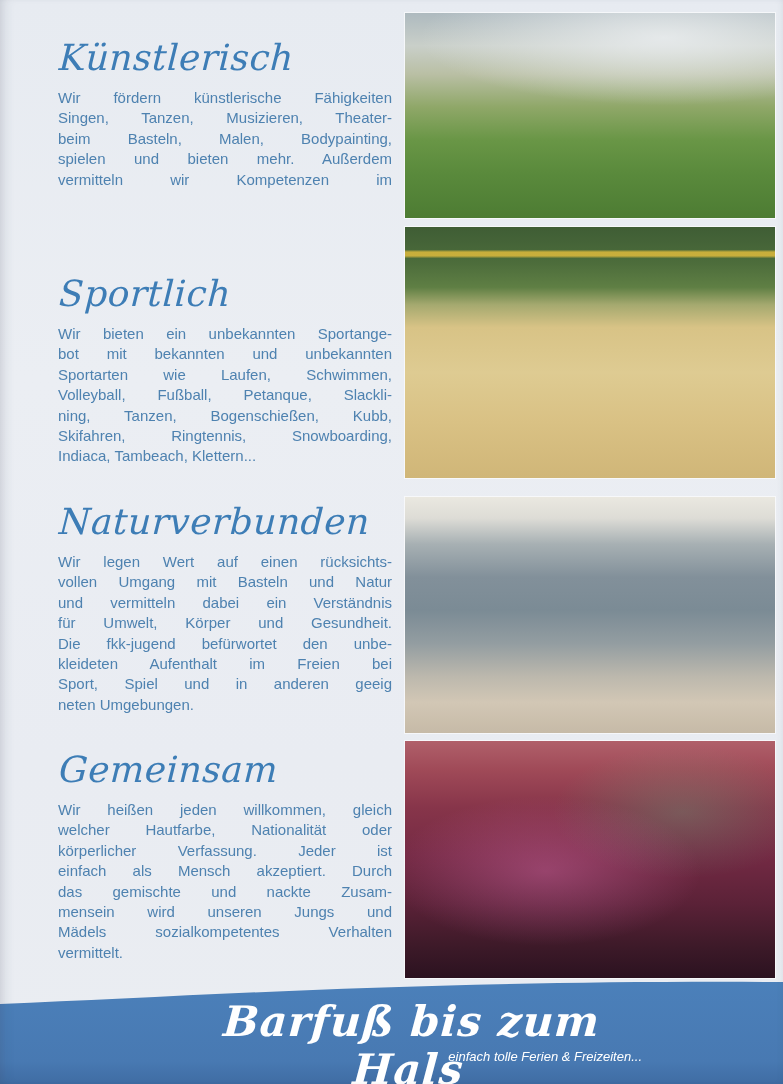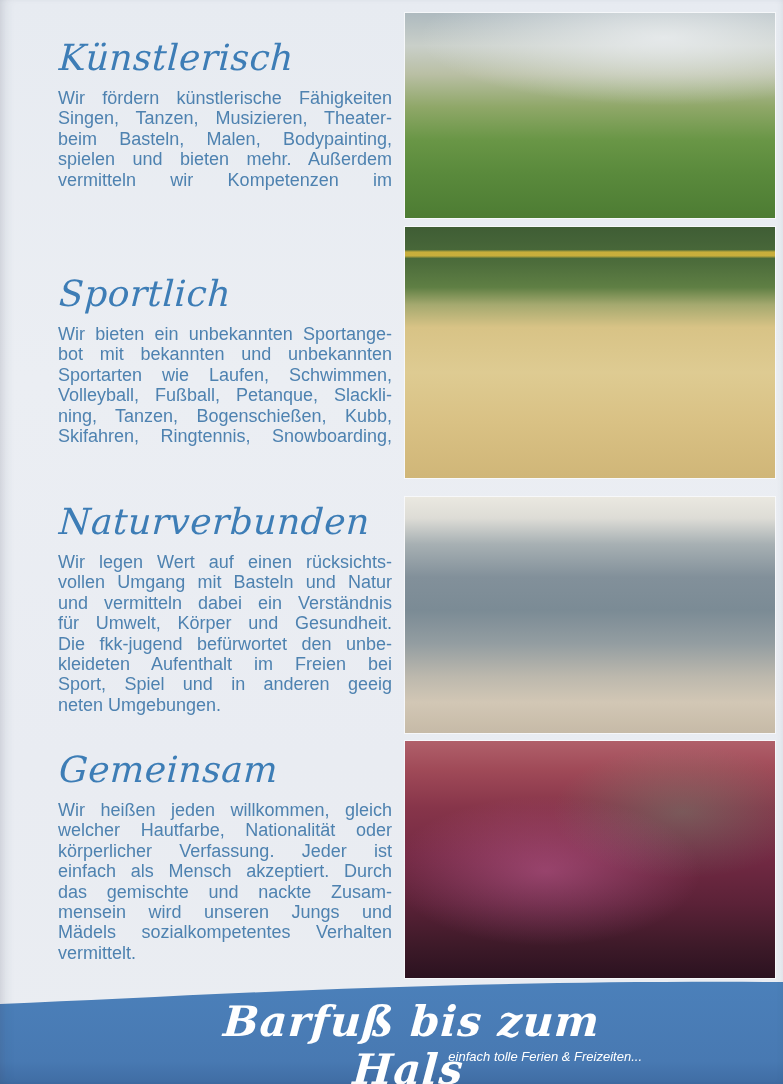--- a/index.html
+++ b/index.html
@@ -13,21 +13,21 @@
     box-shadow:inset 10px 0 14px -10px rgba(60,70,90,.28), inset -4px 0 8px -6px rgba(60,70,90,.15);
   }
   
   .section{position:absolute;left:58px;width:334px;}
   .script-heading{
     margin:0 0 3px 0;
     font-family:"DejaVu Serif",serif;font-style:italic;font-weight:500;
     font-size:36px;line-height:44px;color:#3d7db6;letter-spacing:.5px;
     transform:skewX(-3deg);transform-origin:left bottom;
   }
-  .para{margin-top:8px;font-size:18px;line-height:20.4px;color:#4e82b0;}
+  .para{margin-top:8px;font-size:15px;line-height:20.4px;color:#4e82b0;}
   .jline{text-align:justify;text-align-last:justify;white-space:nowrap;}
   .jline.last{text-align-last:left;}
   
   .photo{position:absolute;left:405px;width:370px;box-shadow:0 0 0 1px rgba(255,255,255,.6);}
   .photo.p1{top:13px;height:205px;
     background:
       radial-gradient(120% 60% at 70% 12%, rgba(235,238,240,.85) 0%, rgba(235,238,240,0) 55%),
       linear-gradient(180deg,#aebabf 0%,#c9cfc9 16%,#b9bfa4 30%,#8fa768 46%,#699646 62%,#5a8a3c 78%,#4d7c33 100%);}
   .photo.p2{top:227px;height:251px;
     background:
@@ -71,20 +71,21 @@
 
   <div class="section" style="top:272px">
     <h2 class="script-heading">Sportlich</h2>
     <div class="para">
         <div class="jline">Wir bieten ein unbekannten Sportange-</div>
         <div class="jline">bot mit bekannten und unbekannten</div>
         <div class="jline">Sportarten wie Laufen, Schwimmen,</div>
         <div class="jline">Volleyball, Fußball, Petanque, Slackli-</div>
         <div class="jline">ning, Tanzen, Bogenschießen, Kubb,</div>
         <div class="jline">Skifahren, Ringtennis, Snowboarding,</div>
+        <div class="jline last">Indiaca, Tambeach, Klettern...</div>
       </div>
   </div>
 
   <div class="section" style="top:500px">
     <h2 class="script-heading">Naturverbunden</h2>
     <div class="para">
         <div class="jline">Wir legen Wert auf einen rücksichts-</div>
         <div class="jline">vollen Umgang mit Basteln und Natur</div>
         <div class="jline">und vermitteln dabei ein Verständnis</div>
         <div class="jline">für Umwelt, Körper und Gesundheit.</div>

